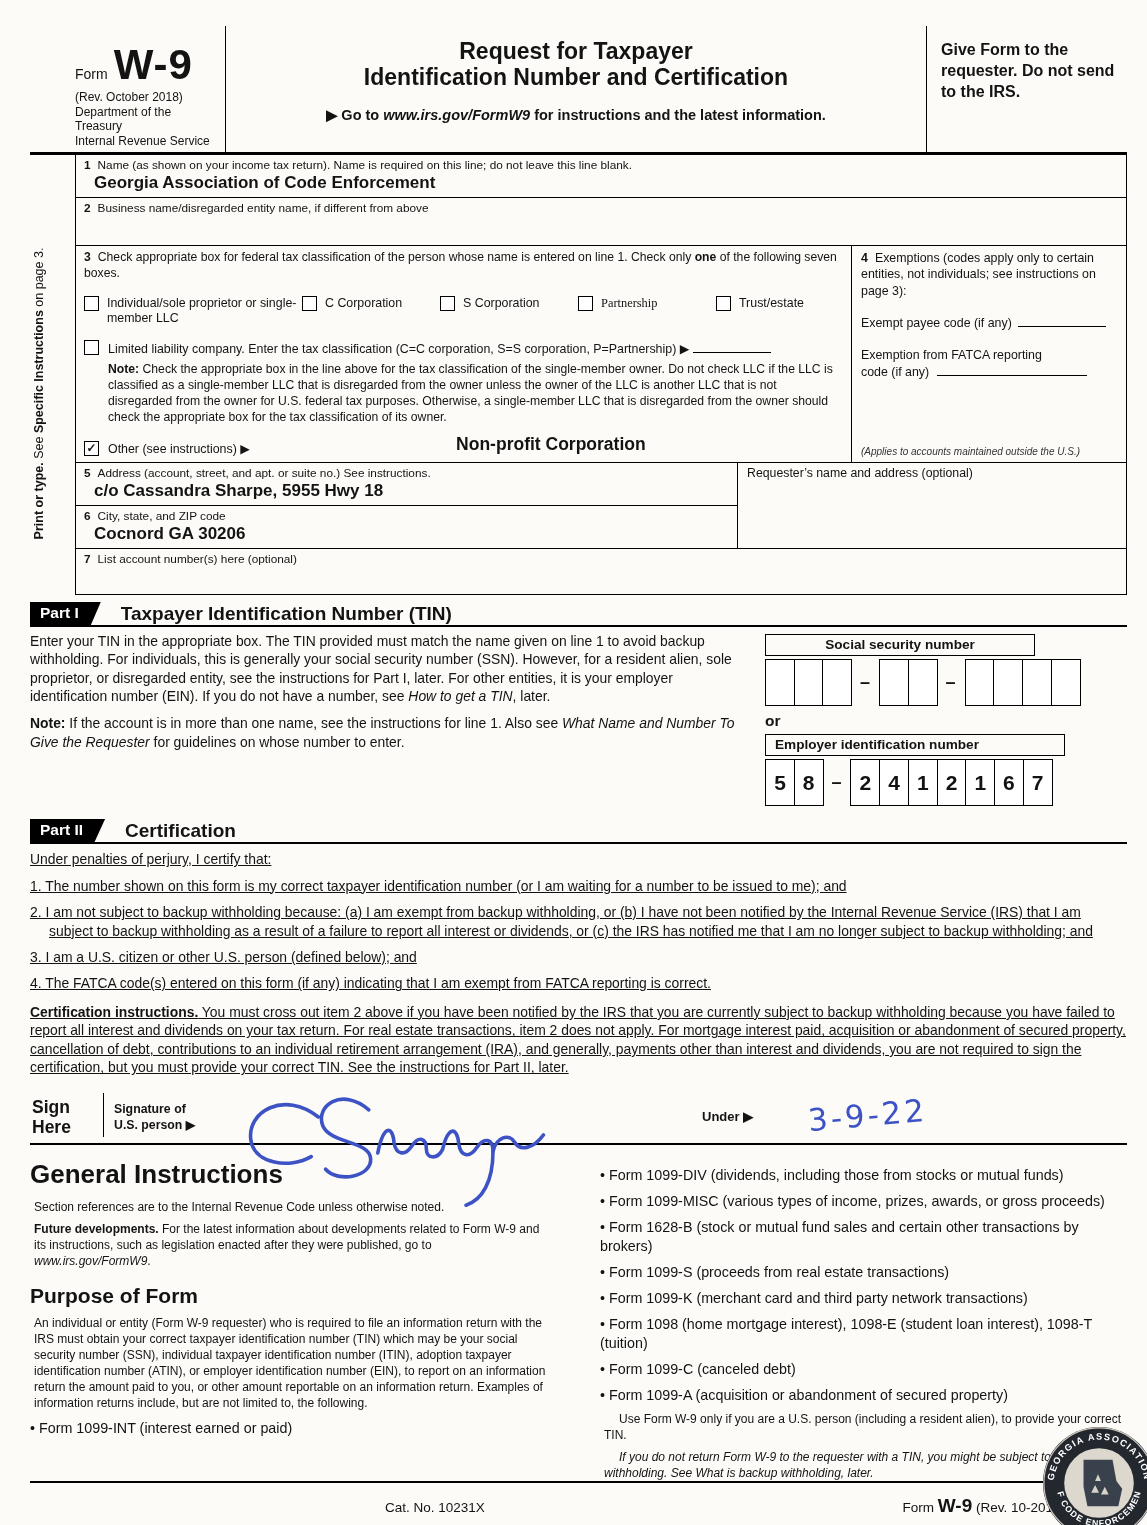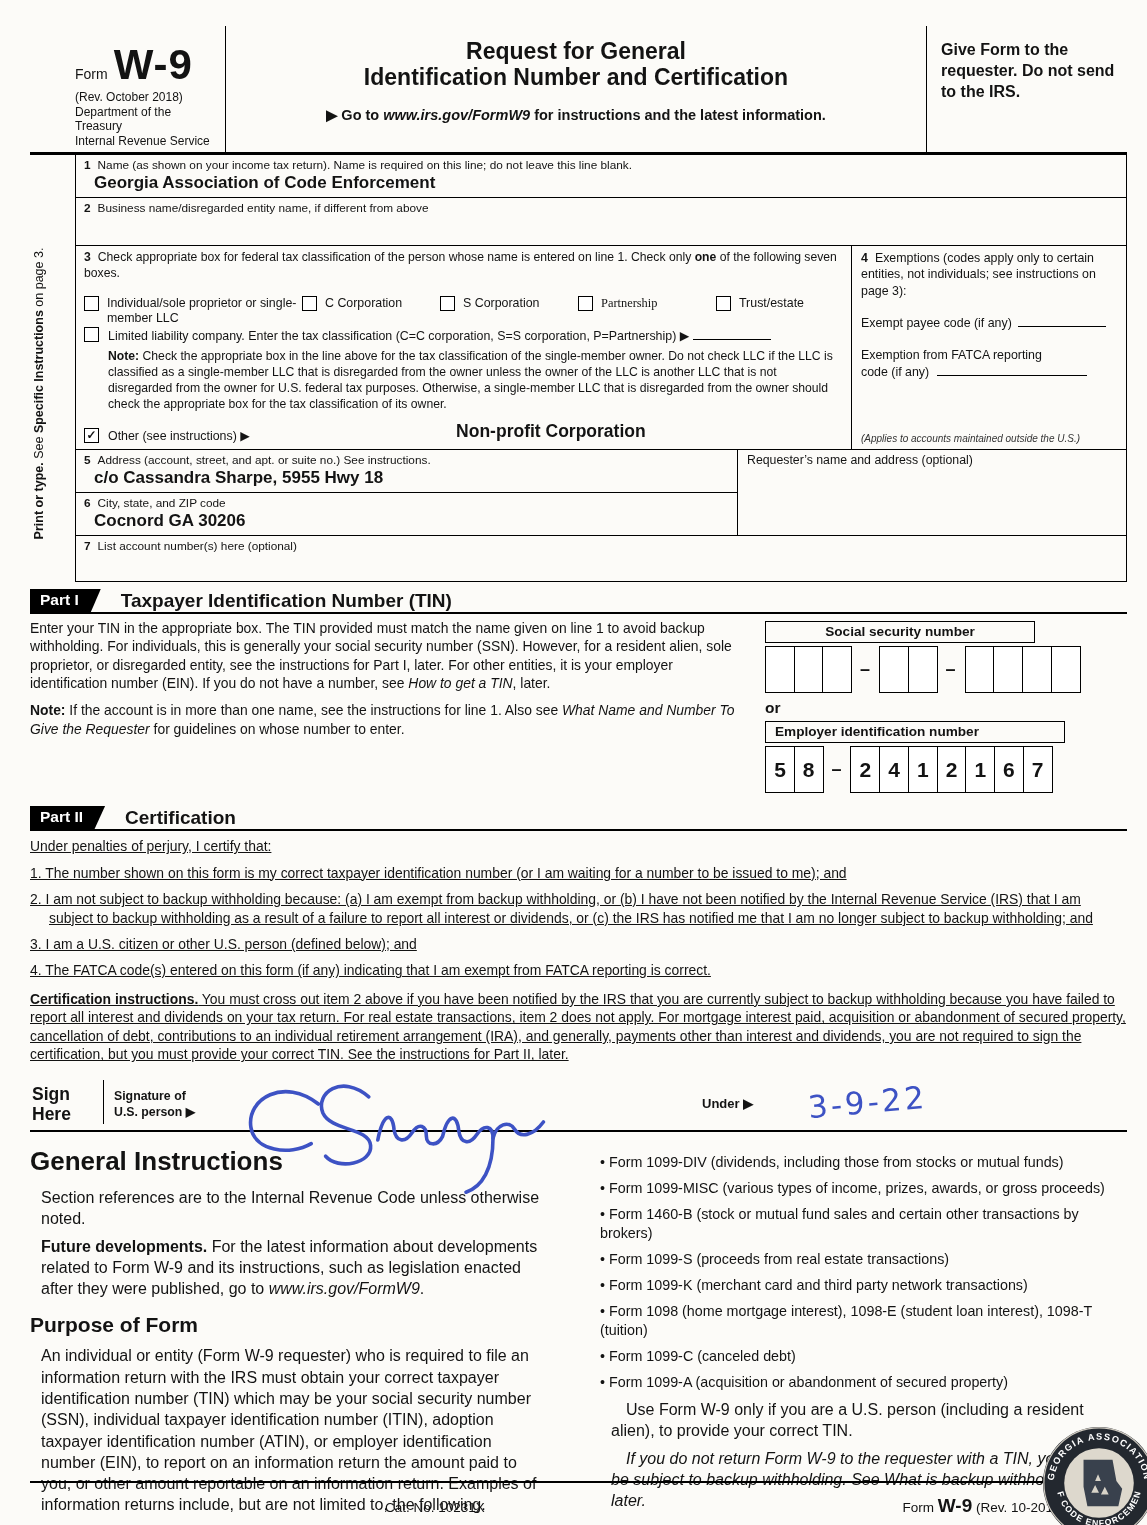--- a/index.html
+++ b/index.html
@@ -34,21 +34,21 @@
   .row2 { border-bottom:1.2px solid #000; padding:3px 8px 0; min-height:48px; }
 
   .row34 { display:flex; border-bottom:1.2px solid #000; }
   .r3 { flex:1; padding:4px 8px 6px; border-right:1.2px solid #000; }
   .r3lab { font-size:12.2px; line-height:1.3; }
   .cbrow { display:flex; margin-top:14px; }
   .cbi { display:flex; gap:8px; font-size:12.4px; align-items:flex-start; line-height:1.25; }
   .cbi.w1{ width:218px; } .cbi.w2{ width:138px; } .cbi.w3{ width:138px; } .cbi.w4{ width:138px;font-family:Liberation Serif, serif; } .cbi.w5{ flex:1; }
   .box { width:15px; height:15px; border:1.4px solid #000; flex:none; margin-top:0;
          font-size:12px; line-height:13px; text-align:center; font-weight:bold; background:#fff; }
-  .llcline { font-size:12.4px; display:flex; gap:9px; align-items:flex-start; }
+  .llcline { margin-top:13px; font-size:12.4px; display:flex; gap:9px; align-items:flex-start; }
   .blank-s { display:inline-block; width:78px; border-bottom:1.2px solid #000; height:13px; }
   .note { font-size:12.2px; line-height:1.32; margin-top:5px; padding-left:24px; }
   .otherrow { margin-top:9px; display:flex; gap:9px; align-items:flex-end; }
   .otherlab { font-size:12.4px; }
   .otherval { flex:1; text-align:center; font-size:17.5px; font-weight:bold; padding-bottom:1px; }
 
   .r4 { width:274px; padding:4px 9px 4px; font-size:12.4px; line-height:1.32; display:flex; flex-direction:column; }
   .r4 .fld { margin-top:16px; }
   .blank-m { display:inline-block; width:88px; border-bottom:1.2px solid #000; height:12px; margin-left:6px; }
   .blank-l { display:inline-block; width:150px; border-bottom:1.2px solid #000; height:12px; margin-left:8px; }
@@ -97,21 +97,21 @@
   .sigarea svg { position:absolute; left:10px; top:-14px; overflow:visible; }
   .datelab { font-weight:bold; font-size:13px; padding-top:16px; margin-left:60px; }
   .dateval { color:#3d52c4; font-size:31px; transform:rotate(-5deg); margin-left:55px; margin-top:4px;
              letter-spacing:3px; font-family:"DejaVu Sans", sans-serif; }
 
   
   .cols { display:flex; gap:46px; margin-top:12px; }
   .colL { width:524px; } .colR { flex:1; padding-top:2px; }
   .gih1 { font-size:26px; font-weight:bold; margin:2px 0 10px; }
   .gih2 { font-size:21px; font-weight:bold; margin:14px 0 8px; }
-  .gp { font-size:16px; line-height:1.33; margin:6px 11px; }
+  .gp { font-size:12px; line-height:1.33; margin:6px 4px; }
   .indent { text-indent:15px; }
   .bullet { font-size:14.3px; line-height:1.33; margin:7px 0; }
   .bullet::before { content:"• "; }
 
   
   .footer { position:absolute; left:30px; right:20px; bottom:8px; border-top:2px solid #000;
             padding-top:12px; display:flex; font-size:13.5px; align-items:baseline; }
   .cat { margin-left:355px; }
   .fright { margin-left:auto; margin-right:62px; }
   .fright .fw { font-size:19px; font-weight:bold; }
@@ -125,21 +125,21 @@
 <div class="content">
 
   <div class="hdr">
     <div class="hdr-left">
       <span class="formword">Form</span><span class="fw9">W-9</span>
       <div>(Rev. October 2018)</div>
       <div>Department of the Treasury</div>
       <div>Internal Revenue Service</div>
     </div>
     <div class="hdr-center">
-      <div class="title1">Request for General</div>
+      <div class="title1">Request for Taxpayer</div>
       <div class="title1">Identification Number and Certification</div>
       <div class="goto"><span>▶ Go to </span><span class="url">www.irs.gov/FormW9</span><span> for instructions and the latest information.</span></div>
     </div>
     <div class="hdr-right">Give Form to the requester. Do not send to the IRS.</div>
   </div>
 
   <div class="side-label">
     <span class="b">Print or type.</span>
     <span>See </span><span class="b">Specific Instructions</span><span> on page 3.</span>
   </div>
@@ -308,21 +308,21 @@
       <div class="gih1">General Instructions</div>
       <p class="gp">Section references are to the Internal Revenue Code unless otherwise noted.</p>
       <p class="gp"><span class="bld">Future developments.</span><span> For the latest information about developments related to Form W-9 and its instructions, such as legislation enacted after they were published, go to </span><span class="it">www.irs.gov/FormW9</span><span>.</span></p>
       <div class="gih2">Purpose of Form</div>
       <p class="gp">An individual or entity (Form W-9 requester) who is required to file an information return with the IRS must obtain your correct taxpayer identification number (TIN) which may be your social security number (SSN), individual taxpayer identification number (ITIN), adoption taxpayer identification number (ATIN), or employer identification number (EIN), to report on an information return the amount paid to you, or other amount reportable on an information return. Examples of information returns include, but are not limited to, the following.</p>
       <p class="bullet">Form 1099-INT (interest earned or paid)</p>
     </div>
     <div class="colR">
       <p class="bullet">Form 1099-DIV (dividends, including those from stocks or mutual funds)</p>
       <p class="bullet">Form 1099-MISC (various types of income, prizes, awards, or gross proceeds)</p>
-      <p class="bullet">Form 1460-B (stock or mutual fund sales and certain other transactions by brokers)</p>
+      <p class="bullet">Form 1628-B (stock or mutual fund sales and certain other transactions by brokers)</p>
       <p class="bullet">Form 1099-S (proceeds from real estate transactions)</p>
       <p class="bullet">Form 1099-K (merchant card and third party network transactions)</p>
       <p class="bullet">Form 1098 (home mortgage interest), 1098-E (student loan interest), 1098-T (tuition)</p>
       <p class="bullet">Form 1099-C (canceled debt)</p>
       <p class="bullet">Form 1099-A (acquisition or abandonment of secured property)</p>
       <p class="gp indent">Use Form W-9 only if you are a U.S. person (including a resident alien), to provide your correct TIN.</p>
       <p class="gp indent it">If you do not return Form W-9 to the requester with a TIN, you might be subject to backup withholding. See What is backup withholding, later.</p>
     </div>
   </div>
 

